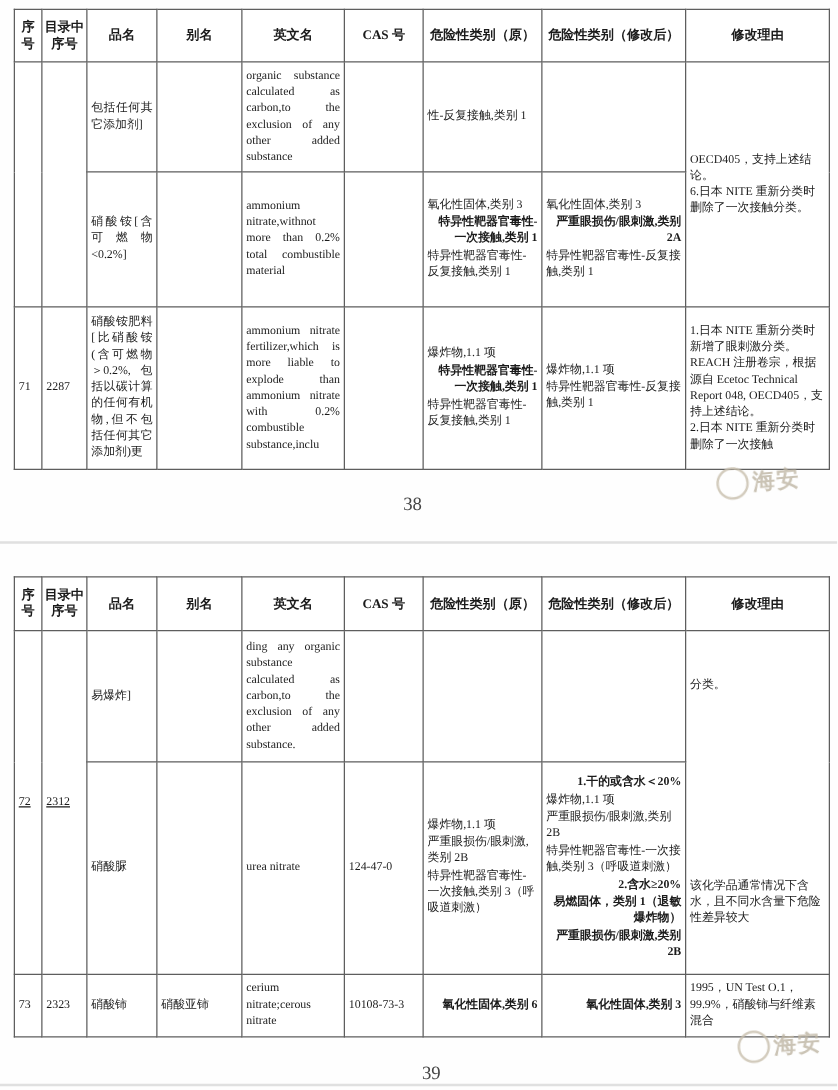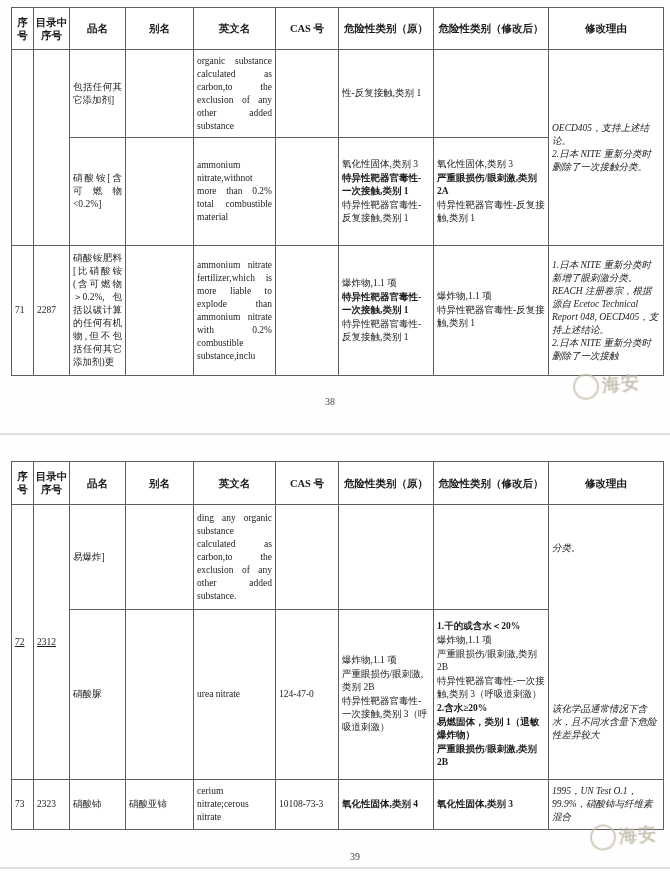--- a/index.html
+++ b/index.html
@@ -8,25 +8,25 @@
   .sep{position:absolute;left:0;width:670px;height:2px;background:#e0e0e0;}
   table.doc{position:absolute;border-collapse:collapse;table-layout:fixed;width:652px;background:#fff;}
   .doc td,.doc th{border:1px solid #5e5e5e;font-size:9.5px;line-height:13px;padding:2px 3px;
                   vertical-align:middle;word-break:break-word;overflow:hidden;}
   .hdr th{font-weight:700;font-size:10.5px;line-height:13px;text-align:center;padding:1px;background:#fff;}
   .zh{font-size:10px;text-align:justify;}
   .c{}
   .top{vertical-align:top;}
   .eng{text-align:justify;margin-top:40px;}
   .haz div{margin:0 0 1px 0;}
-  .b{font-weight:700;}
-  .reason{vertical-align:top;font-style:italic;}
+  .b{font-weight:700;text-align:right;}
+  .reason{vertical-align:top;}
   .mt{margin-top:148px;}
   .padtop{padding-top:92px;text-decoration:underline;}
-  .pagenum{position:absolute;width:70px;text-align:center;font-size:10px;color:#454545;}
+  .pagenum{position:absolute;width:70px;text-align:center;font-size:15px;color:#454545;}
   .wm{position:absolute;display:flex;align-items:center;gap:3px;color:#beb5a3;opacity:.8;
       filter:blur(0.6px);pointer-events:none;}
   .wm-circle{width:22px;height:22px;border:2px solid #c8bfad;border-radius:50%;flex:0 0 auto;}
   .wm-text{font-size:18px;font-weight:700;letter-spacing:1px;white-space:nowrap;}
 </style>
 </head>
 <body>
 
 <div class="screen">
 
@@ -63,21 +63,21 @@
       <td class="zh top">包括任何其它添加剂]</td>
       <td></td>
       <td class="eng top">organic substance calculated as carbon,to the exclusion of any other added substance</td>
       <td></td>
       <td class="haz top">
         <div>性-反复接触,类别 1</div>
       </td>
       <td></td>
       <td rowspan="2" class="reason">
         <div>OECD405，支持上述结论。</div>
-        <div>2.日本 NITE 重新分类时删除了一次接触分类。</div>
+        <div>6.日本 NITE 重新分类时删除了一次接触分类。</div>
       </td>
     </tr>
     <tr style="height:108px;">
       <td class="zh">硝酸铵[含可燃物&lt;0.2%]</td>
       <td></td>
       <td class="eng">ammonium nitrate,withnot more than 0.2% total combustible material</td>
       <td></td>
       <td class="haz">
         <div>氧化性固体,类别 3</div>
         <div class="b">特异性靶器官毒性-一次接触,类别 1</div>
@@ -174,33 +174,33 @@
       </td>
     </tr>
     <tr style="height:50px;">
       <td class="c">73</td>
       <td class="c">2323</td>
       <td class="zh">硝酸铈</td>
       <td class="zh">硝酸亚铈</td>
       <td class="eng">cerium nitrate;cerous nitrate</td>
       <td class="c">10108-73-3</td>
       <td class="haz">
-        <div class="b">氧化性固体,类别 4</div>
+        <div class="b">氧化性固体,类别 6</div>
       </td>
       <td class="haz">
         <div class="b">氧化性固体,类别 3</div>
       </td>
       <td class="reason">
         <div>1995，UN Test O.1，99.9%，硝酸铈与纤维素混合</div>
       </td>
     </tr>
   </tbody>
     </table>
 
-  <div class="pagenum" style="left:320px;top:851px;">39</div>
+  <div class="pagenum" style="left:310px;top:851px;">39</div>
 
   <div class="wm" style="left:573px;top:372px;transform:rotate(-5deg);">
     <span class="wm-circle"></span>
     <span class="wm-text">海安</span>
   </div>
   <div class="wm" style="left:590px;top:823px;transform:rotate(-4deg);">
     <span class="wm-circle"></span>
     <span class="wm-text">海安</span>
   </div>
 

